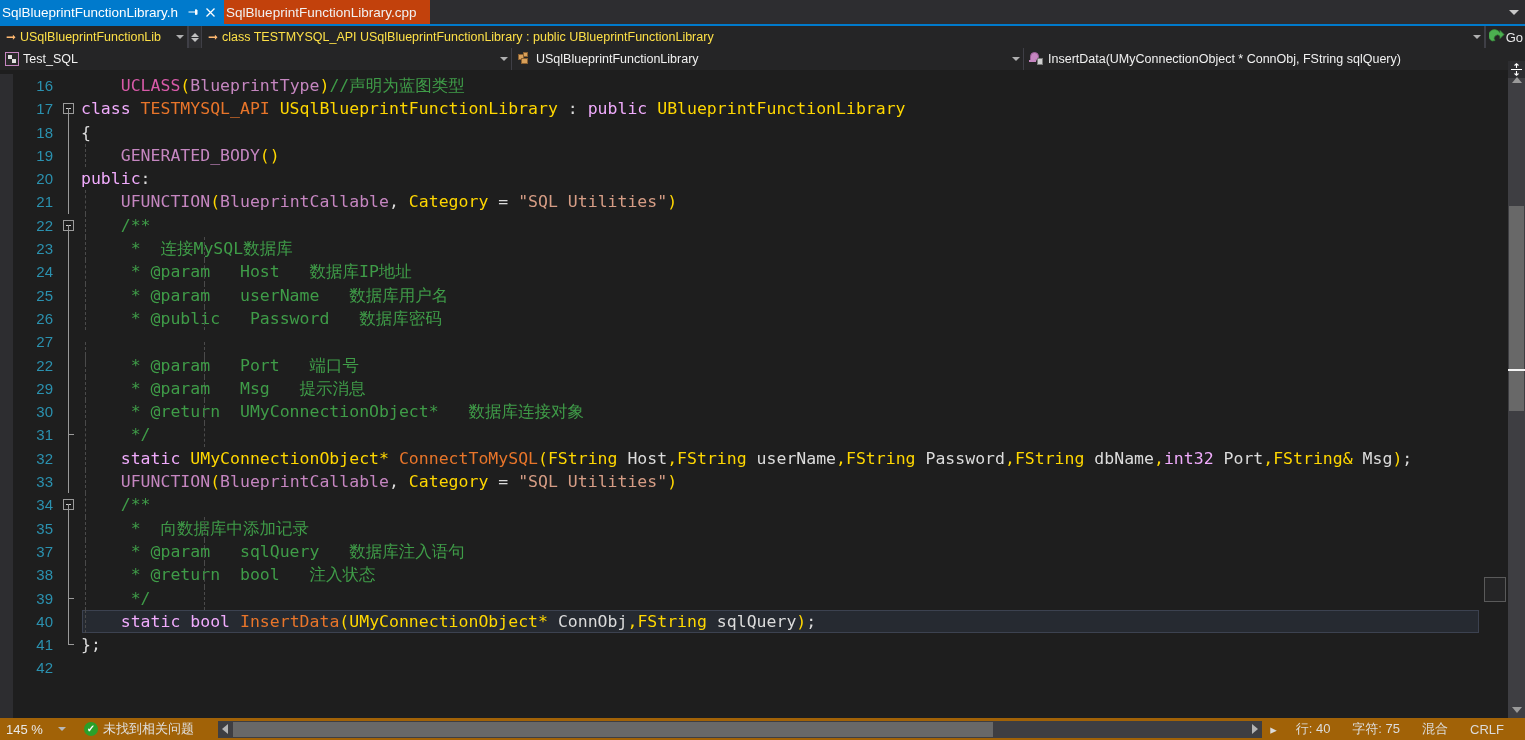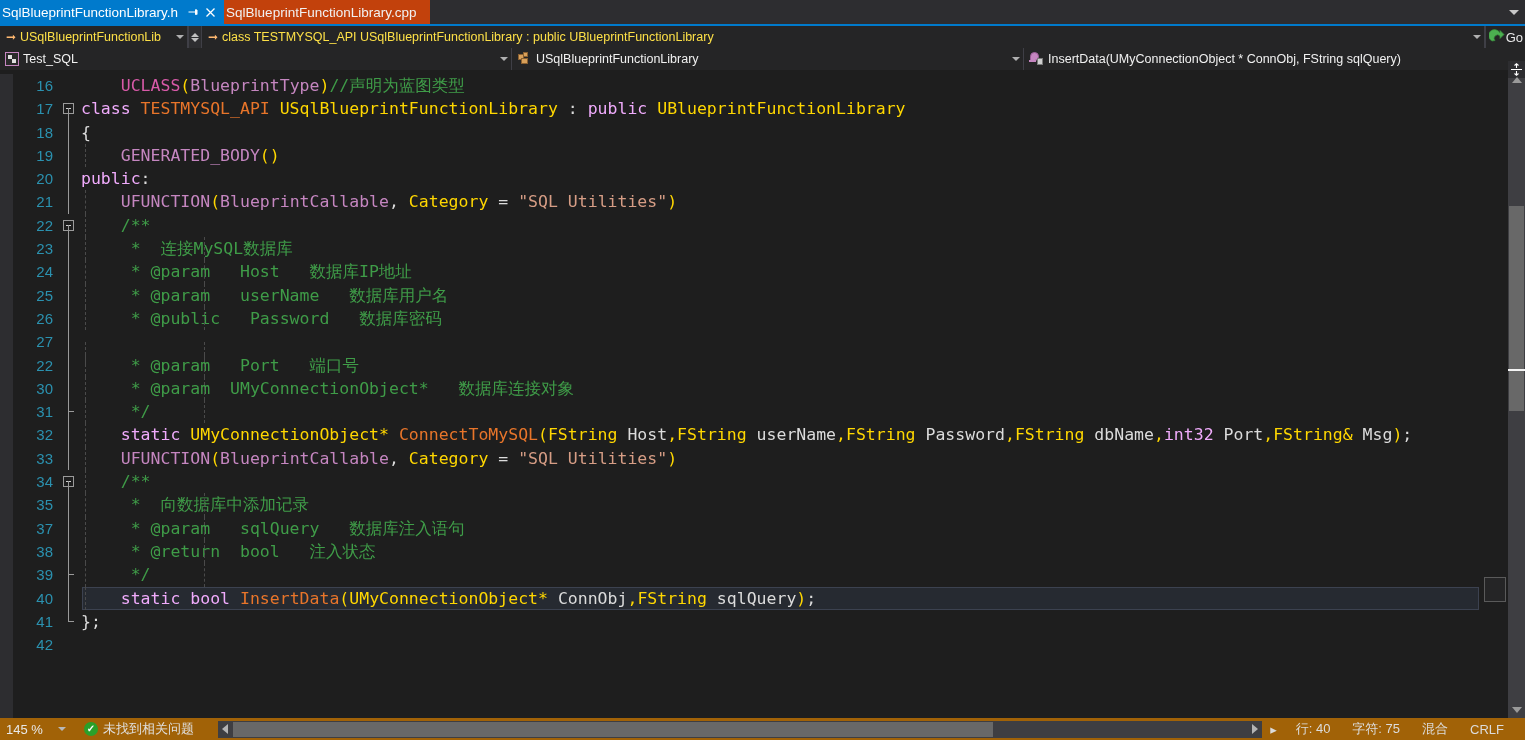--- a/index.html
+++ b/index.html
@@ -376,21 +376,22 @@
         <div class="coderow"><div class="lineno">19</div><div class="foldcol"><div class="foldline"></div></div><div class="codetext"><div class="guide" style="left: 4px;"></div><span class="t-plain">    </span><span class="t-macro2">GENERATED_BODY</span><span class="t-paren">()</span></div></div>
         <div class="coderow"><div class="lineno">20</div><div class="foldcol"><div class="foldline"></div></div><div class="codetext"><span class="t-key">public</span><span class="t-plain">:</span></div></div>
         <div class="coderow"><div class="lineno">21</div><div class="foldcol"><div class="foldline"></div></div><div class="codetext"><div class="guide" style="left: 4px;"></div><span class="t-plain">    </span><span class="t-macro2">UFUNCTION</span><span class="t-paren">(</span><span class="t-macro2">BlueprintCallable</span><span class="t-plain">, </span><span class="t-param">Category</span><span class="t-plain"> = </span><span class="t-string">"SQL Utilities"</span><span class="t-paren">)</span></div></div>
         <div class="coderow"><div class="lineno">22</div><div class="foldcol"><div class="foldbox"></div><div class="foldline half-top"></div></div><div class="codetext"><div class="guide" style="left: 4px;"></div><span class="t-plain">    </span><span class="t-comment">/**</span></div></div>
         <div class="coderow"><div class="lineno">23</div><div class="foldcol"><div class="foldline"></div></div><div class="codetext"><div class="guide" style="left: 4px;"></div><div class="guide" style="left: 123.04px;"></div><span class="t-comment">     *  连接MySQL数据库</span></div></div>
         <div class="coderow"><div class="lineno">24</div><div class="foldcol"><div class="foldline"></div></div><div class="codetext"><div class="guide" style="left: 4px;"></div><div class="guide" style="left: 123.04px;"></div><span class="t-comment">     * @param   Host   数据库IP地址</span></div></div>
         <div class="coderow"><div class="lineno">25</div><div class="foldcol"><div class="foldline"></div></div><div class="codetext"><div class="guide" style="left: 4px;"></div><div class="guide" style="left: 123.04px;"></div><span class="t-comment">     * @param   userName   数据库用户名</span></div></div>
         <div class="coderow"><div class="lineno">26</div><div class="foldcol"><div class="foldline"></div></div><div class="codetext"><div class="guide" style="left: 4px;"></div><div class="guide" style="left: 123.04px;"></div><span class="t-comment">     * @public   Password   数据库密码</span></div></div>
         <div class="coderow"><div class="lineno">27</div><div class="foldcol"><div class="foldline"></div></div><div class="codetext"><div class="guide" style="left: 4px;"></div><div class="guide" style="left: 123.04px;"></div></div></div>
         <div class="coderow"><div class="lineno">22</div><div class="foldcol"><div class="foldline"></div></div><div class="codetext"><div class="guide" style="left: 4px;"></div><div class="guide" style="left: 123.04px;"></div><span class="t-comment">     * @param   Port   端口号</span></div></div>
-        <div class="coderow"><div class="lineno">30</div><div class="foldcol"><div class="foldline"></div></div><div class="codetext"><div class="guide" style="left: 4px;"></div><div class="guide" style="left: 123.04px;"></div><span class="t-comment">     * @param  UMyConnectionObject*   数据库连接对象</span></div></div>
+        <div class="coderow"><div class="lineno">29</div><div class="foldcol"><div class="foldline"></div></div><div class="codetext"><div class="guide" style="left: 4px;"></div><div class="guide" style="left: 123.04px;"></div><span class="t-comment">     * @param   Msg   提示消息</span></div></div>
+        <div class="coderow"><div class="lineno">30</div><div class="foldcol"><div class="foldline"></div></div><div class="codetext"><div class="guide" style="left: 4px;"></div><div class="guide" style="left: 123.04px;"></div><span class="t-comment">     * @return  UMyConnectionObject*   数据库连接对象</span></div></div>
         <div class="coderow"><div class="lineno">31</div><div class="foldcol"><div class="foldline elbow"></div></div><div class="codetext"><div class="guide" style="left: 4px;"></div><div class="guide" style="left: 123.04px;"></div><span class="t-comment">     */</span></div></div>
         <div class="coderow"><div class="lineno">32</div><div class="foldcol"><div class="foldline"></div></div><div class="codetext"><div class="guide" style="left: 4px;"></div><span class="t-plain">    </span><span class="t-key">static</span><span class="t-plain"> </span><span class="t-typeb">UMyConnectionObject*</span><span class="t-plain"> </span><span class="t-func">ConnectToMySQL</span><span class="t-paren">(</span><span class="t-typeb">FString</span><span class="t-ident"> Host</span><span class="t-paren">,</span><span class="t-typeb">FString</span><span class="t-ident"> userName</span><span class="t-paren">,</span><span class="t-typeb">FString</span><span class="t-ident"> Password</span><span class="t-paren">,</span><span class="t-typeb">FString</span><span class="t-ident"> dbName</span><span class="t-paren">,</span><span class="t-key">int32</span><span class="t-ident"> Port</span><span class="t-paren">,</span><span class="t-typeb">FString&amp;</span><span class="t-ident"> Msg</span><span class="t-paren">)</span><span class="t-plain">;</span></div></div>
         <div class="coderow"><div class="lineno">33</div><div class="foldcol"><div class="foldline"></div></div><div class="codetext"><div class="guide" style="left: 4px;"></div><span class="t-plain">    </span><span class="t-macro2">UFUNCTION</span><span class="t-paren">(</span><span class="t-macro2">BlueprintCallable</span><span class="t-plain">, </span><span class="t-param">Category</span><span class="t-plain"> = </span><span class="t-string">"SQL Utilities"</span><span class="t-paren">)</span></div></div>
         <div class="coderow"><div class="lineno">34</div><div class="foldcol"><div class="foldbox"></div><div class="foldline half-top"></div></div><div class="codetext"><div class="guide" style="left: 4px;"></div><span class="t-plain">    </span><span class="t-comment">/**</span></div></div>
         <div class="coderow"><div class="lineno">35</div><div class="foldcol"><div class="foldline"></div></div><div class="codetext"><div class="guide" style="left: 4px;"></div><div class="guide" style="left: 123.04px;"></div><span class="t-comment">     *  向数据库中添加记录</span></div></div>
         <div class="coderow"><div class="lineno">37</div><div class="foldcol"><div class="foldline"></div></div><div class="codetext"><div class="guide" style="left: 4px;"></div><div class="guide" style="left: 123.04px;"></div><span class="t-comment">     * @param   sqlQuery   数据库注入语句</span></div></div>
         <div class="coderow"><div class="lineno">38</div><div class="foldcol"><div class="foldline"></div></div><div class="codetext"><div class="guide" style="left: 4px;"></div><div class="guide" style="left: 123.04px;"></div><span class="t-comment">     * @return  bool   注入状态</span></div></div>
         <div class="coderow"><div class="lineno">39</div><div class="foldcol"><div class="foldline elbow"></div></div><div class="codetext"><div class="guide" style="left: 4px;"></div><div class="guide" style="left: 123.04px;"></div><span class="t-comment">     */</span></div></div>
         <div class="coderow"><div class="curline"></div><div class="lineno">40</div><div class="foldcol"><div class="foldline"></div></div><div class="codetext"><div class="guide" style="left: 4px;"></div><span class="t-plain">    </span><span class="t-key">static</span><span class="t-plain"> </span><span class="t-key">bool</span><span class="t-plain"> </span><span class="t-func">InsertData</span><span class="t-paren">(</span><span class="t-typeb">UMyConnectionObject*</span><span class="t-ident"> ConnObj</span><span class="t-paren">,</span><span class="t-typeb">FString</span><span class="t-ident"> sqlQuery</span><span class="t-paren">)</span><span class="t-plain">;</span></div></div>
         <div class="coderow"><div class="lineno">41</div><div class="foldcol"><div class="foldline half-bot elbow"></div></div><div class="codetext"><span class="t-plain">};</span></div></div>

